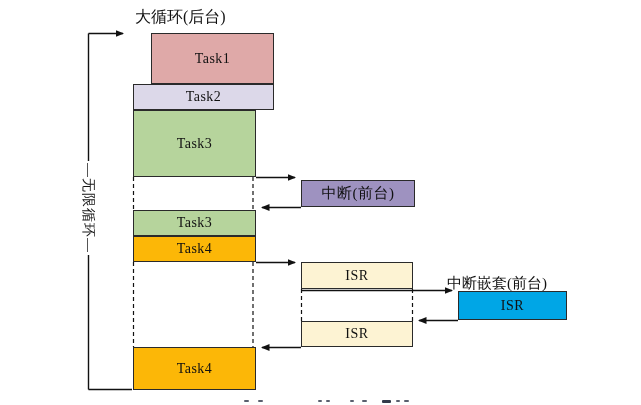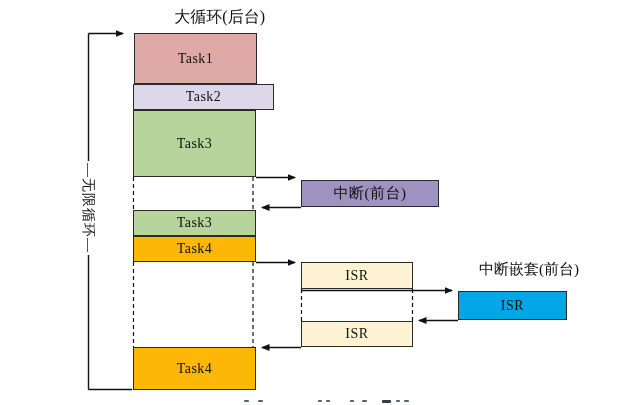--- a/index.html
+++ b/index.html
@@ -16,21 +16,21 @@
   .box{
     position:absolute;
     border:1px solid #2a2a2a;
     display:flex;align-items:center;justify-content:center;
     font-size:14px;
     letter-spacing:0.5px;
   }
   .title{
     position:absolute;
     font-size:16px;
-    text-align:right;
+    text-align:left;
     white-space:nowrap;
   }
   .loop-label{
     position:absolute;
     left:88px;top:208px;
     transform:translate(-50%,-50%) rotate(90deg);
     transform-origin:center;
     white-space:nowrap;
     background:#ffffff;
     font-size:14px;
@@ -76,39 +76,39 @@
     <line x1="253" y1="262" x2="253" y2="347" stroke="#111" stroke-width="1.2" stroke-dasharray="4,3"></line>
 
     <line x1="301.5" y1="289" x2="301.5" y2="321" stroke="#111" stroke-width="1.2" stroke-dasharray="4,3"></line>
     <line x1="412.5" y1="289" x2="412.5" y2="321" stroke="#111" stroke-width="1.2" stroke-dasharray="4,3"></line>
   </svg>
 
   <div class="title" style="left:135px;top:7px;width:130px;">大循环(后台)</div>
 
   <div class="loop-label">—无限循环—</div>
 
-  <div class="box" style="left: 134px; top: 33px; width: 123px; height: 51px; background: rgb(223, 169, 168);">Task1</div>
+  <div class="box" style="left: 151px; top: 33px; width: 123px; height: 51px; background: rgb(223, 169, 168);">Task1</div>
 
   <div class="box" style="left: 133px; top: 84px; width: 141px; height: 26px; background: rgb(220, 216, 233);">Task2</div>
 
   <div class="box" style="left: 133px; top: 110px; width: 123px; height: 67px; background: rgb(182, 212, 156);">Task3</div>
 
   <div class="box" style="left: 133px; top: 210px; width: 123px; height: 26px; background: rgb(182, 212, 156);">Task3</div>
 
   <div class="box" style="left: 133px; top: 236px; width: 123px; height: 26px; background: rgb(252, 183, 7);">Task4</div>
 
   <div class="box" style="left: 133px; top: 347px; width: 123px; height: 43px; background: rgb(252, 183, 7);">Task4</div>
 
-  <div class="box cn" style="left: 301px; top: 180px; width: 138px; height: 27px; background: rgb(158, 146, 192);">中断(前台)</div>
+  <div class="box cn" style="left: 301px; top: 180px; width: 114px; height: 27px; background: rgb(158, 146, 192);">中断(前台)</div>
 
   <div class="box" style="left: 301px; top: 262px; width: 112px; height: 27px; background: rgb(253, 243, 211);">ISR</div>
 
   <div class="box" style="left: 301px; top: 321px; width: 112px; height: 26px; background: rgb(253, 243, 211);">ISR</div>
 
-  <div class="title cn" style="left:447px;top:260px;width:132px;">中断嵌套(前台)</div>
+  <div class="title cn" style="left:447px;top:274px;width:132px;">中断嵌套(前台)</div>
 
   <div class="box" style="left: 458px; top: 291px; width: 109px; height: 29px; background: rgb(0, 166, 230);">ISR</div>
 
   <div>
     <i class="remnant" style="left:244px;top:400px;width:5px;"></i>
     <i class="remnant" style="left:258px;top:400px;width:5px;"></i>
     <i class="remnant" style="left:318px;top:400px;width:4px;"></i>
     <i class="remnant" style="left:326px;top:400px;width:4px;"></i>
     <i class="remnant" style="left:350px;top:400px;width:4px;"></i>
     <i class="remnant" style="left:362px;top:400px;width:5px;"></i>

